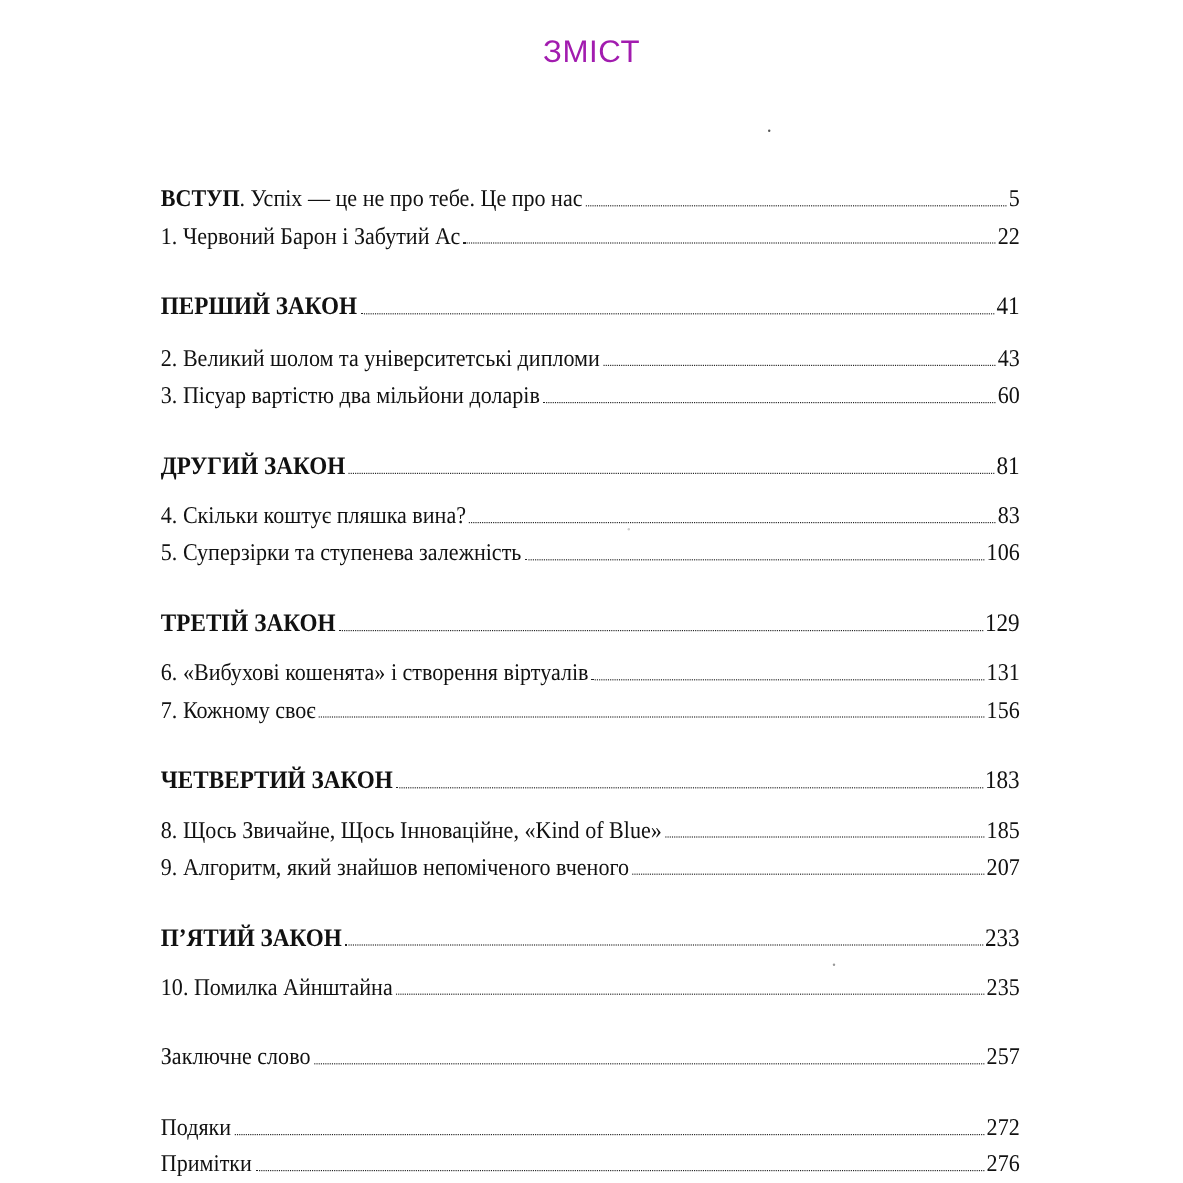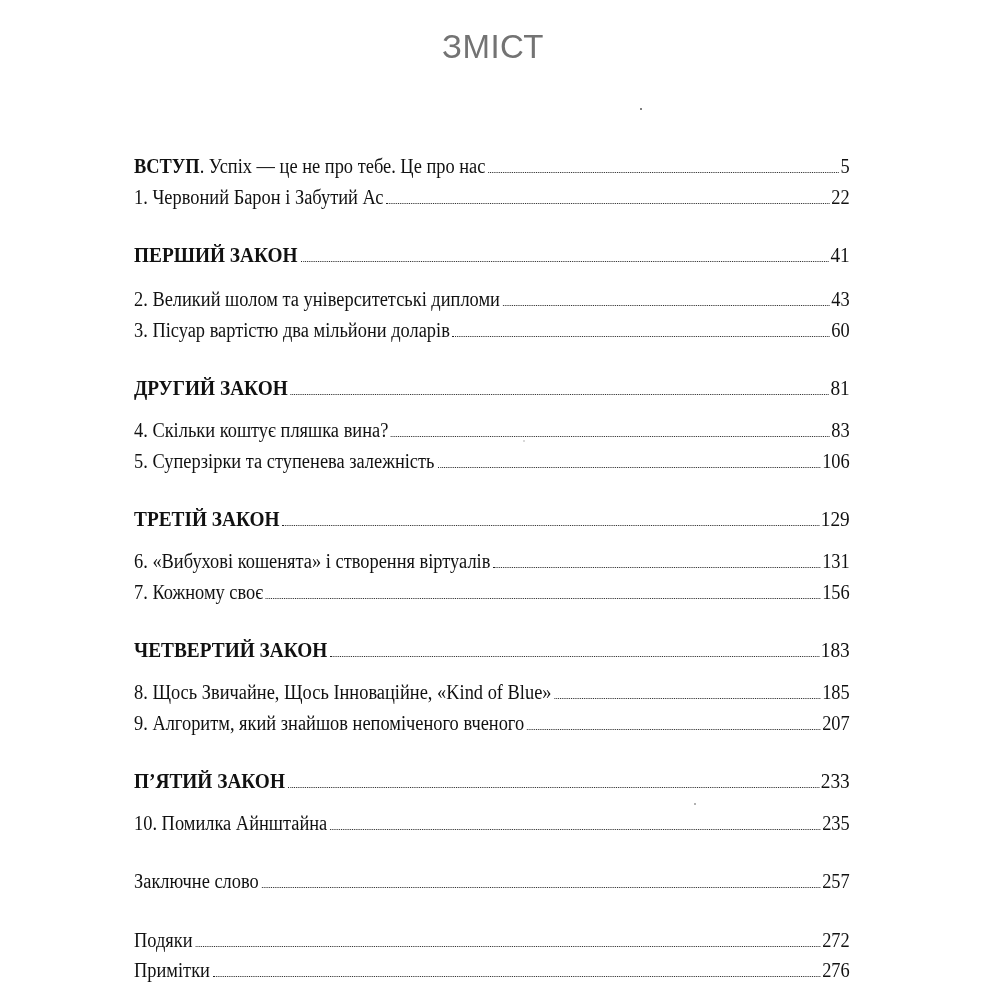--- a/index.html
+++ b/index.html
@@ -14,24 +14,24 @@
       overflow: hidden;
       color: #111111;
     }
     .page-title {
       position: absolute;
       top: 28px;
       left: 0;
       width: 986px;
       text-align: center;
       font-family: "Liberation Sans", "DejaVu Sans", sans-serif;
-      font-size: 33px;
+      font-size: 26px;
       font-weight: normal;
       letter-spacing: 0.5px;
-      color: #737373;
+      color: #a21caf;
     }
     .toc {
       position: absolute;
       left: 0;
       top: 0;
       width: 860px;
       height: 986px;
     }
     .toc-row {
       position: absolute;

